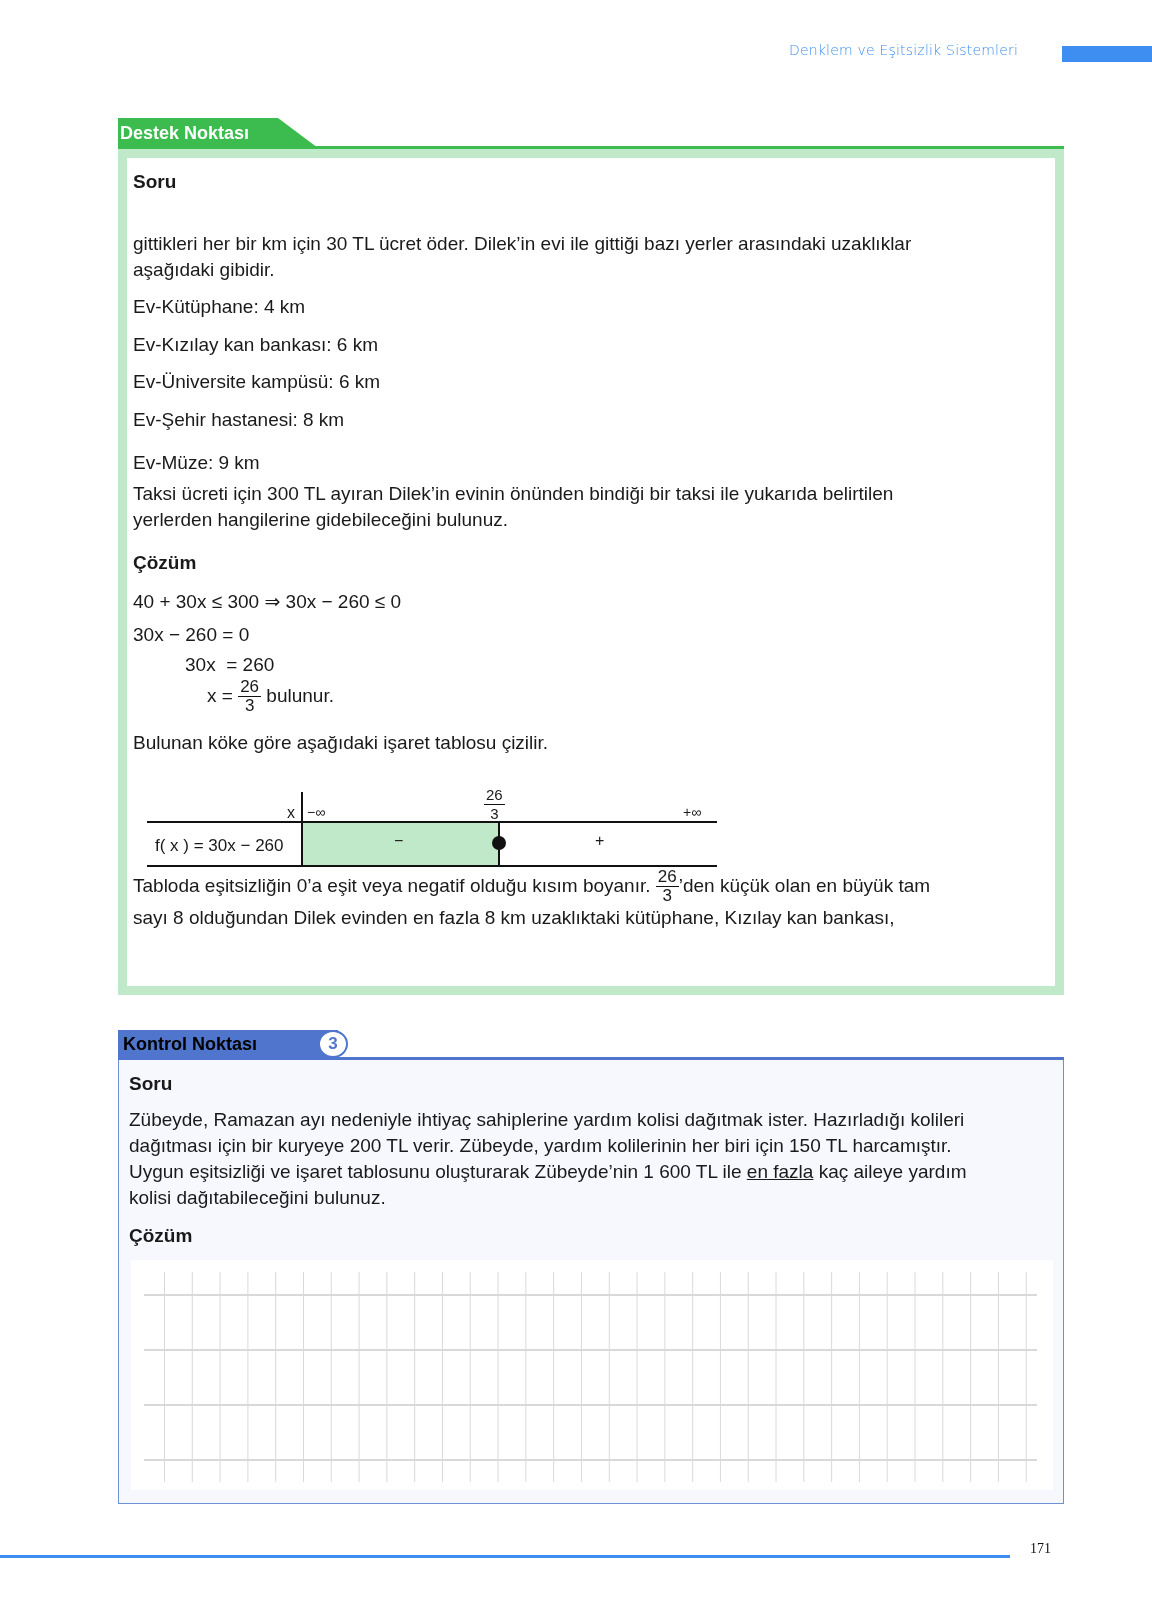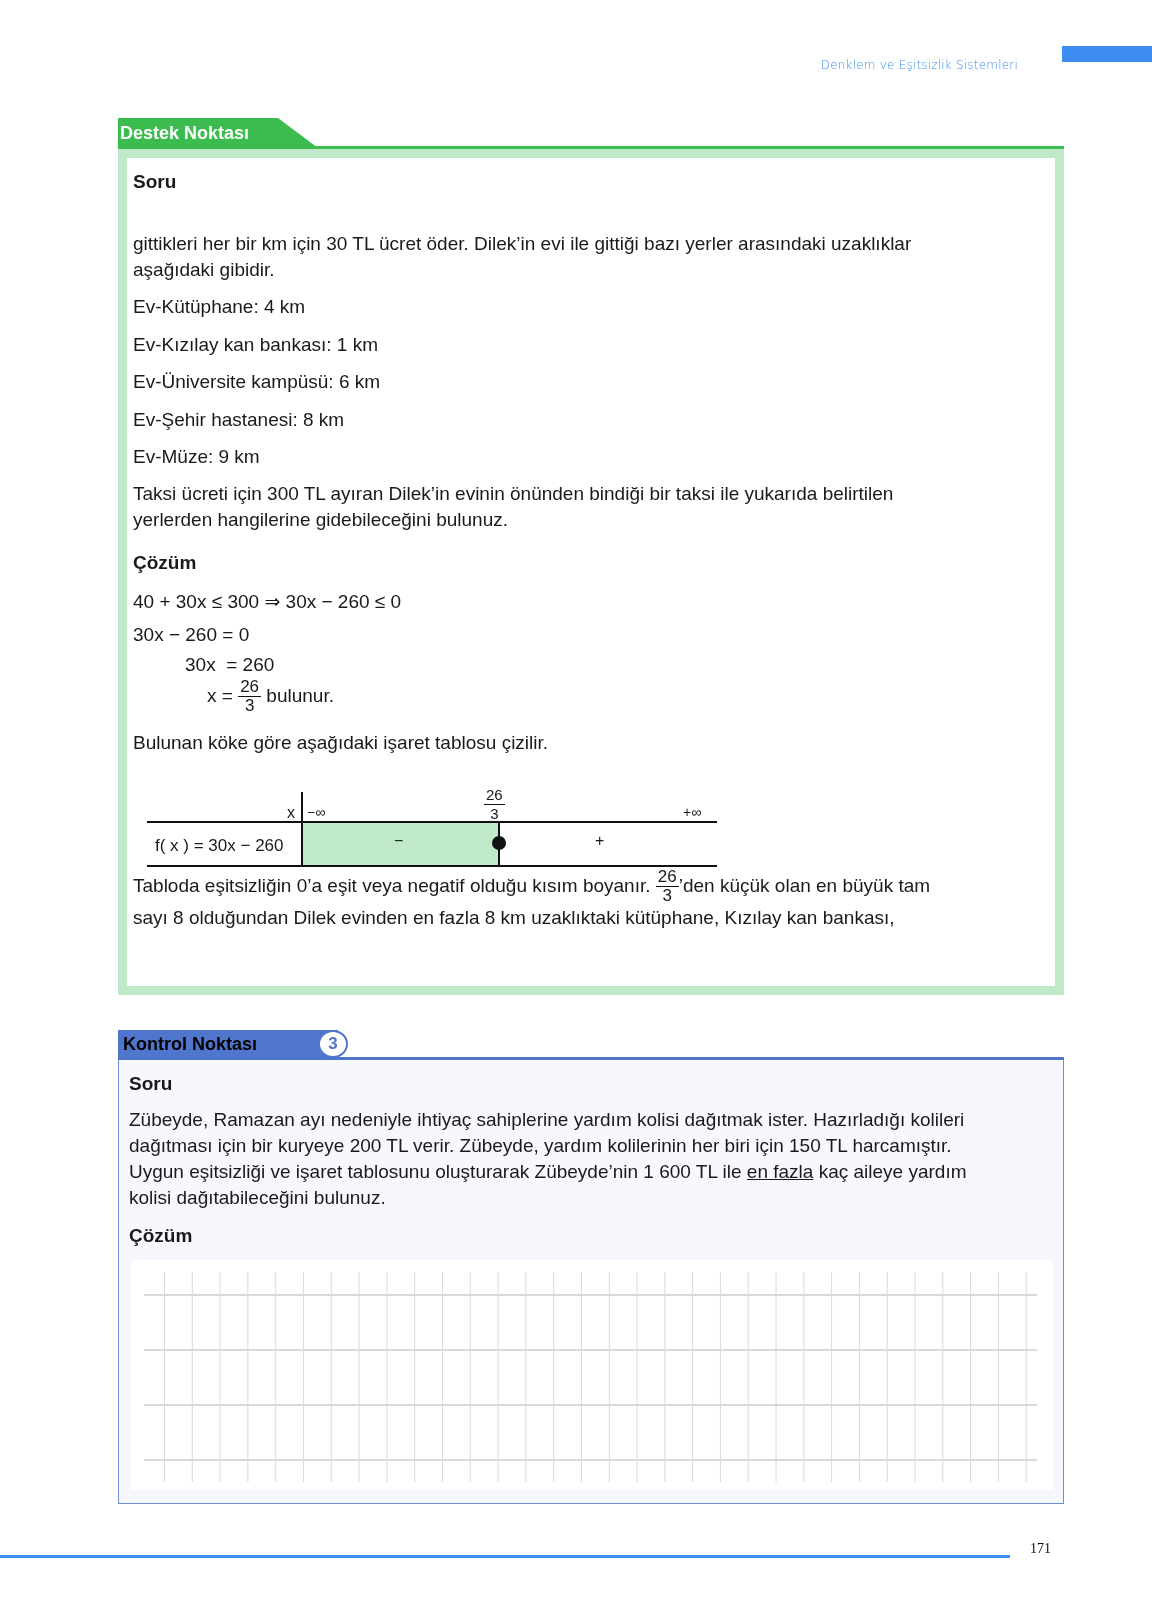--- a/index.html
+++ b/index.html
@@ -1,21 +1,21 @@
 <!DOCTYPE html>
 <html><head>
 <meta charset="utf-8">
 <style>
   html, body { margin:0; padding:0; }
   body {
     width:1152px; height:1624px; position:relative; background:#ffffff;
     font-family:"Liberation Sans", sans-serif; color:#1a1a1a; overflow:hidden;
   }
   .header-title {
-    position:absolute; top:58px; right:134px; font-size:12px; color:#3d8ef0;
+    position:absolute; top:42px; right:134px; font-size:14px; color:#3d8ef0;
     font-family:"DejaVu Sans", sans-serif; font-weight:300; letter-spacing:0.2px;
   }
   .header-bar {
     position:absolute; top:46px; left:1062px; width:90px; height:16px; background:#3d8ef0;
   }
 
   
   .destek-tab {
     position:absolute; top:118px; left:118px; height:30px; width:200px;
     background:#3cbc4f; color:#fff; font-weight:bold; font-size:18px;
@@ -91,24 +91,24 @@
 <div class="destek-tab">Destek Noktası</div>
 <div class="destek-line"></div>
 <div class="destek-box">
   <div class="destek-inner">
     <div class="t bold" style="left:6px;top:10px;">Soru</div>
 
     <div class="t" style="left:6px;top:72px;">gittikleri her bir km için 30 TL ücret öder. Dilek’in evi ile gittiği bazı yerler arasındaki uzaklıklar</div>
     <div class="t" style="left:6px;top:98px;">aşağıdaki gibidir.</div>
 
     <div class="t" style="left:6px;top:135px;">Ev-Kütüphane: 4 km</div>
-    <div class="t" style="left:6px;top:173px;">Ev-Kızılay kan bankası: 1 km</div>
+    <div class="t" style="left:6px;top:173px;">Ev-Kızılay kan bankası: 6 km</div>
     <div class="t" style="left:6px;top:210px;">Ev-Üniversite kampüsü: 6 km</div>
     <div class="t" style="left:6px;top:248px;">Ev-Şehir hastanesi: 8 km</div>
-    <div class="t" style="left:6px;top:285px;">Ev-Müze: 9 km</div>
+    <div class="t" style="left:6px;top:291px;">Ev-Müze: 9 km</div>
 
     <div class="t" style="left:6px;top:322px;">Taksi ücreti için 300 TL ayıran Dilek’in evinin önünden bindiği bir taksi ile yukarıda belirtilen</div>
     <div class="t" style="left:6px;top:348px;">yerlerden hangilerine gidebileceğini bulunuz.</div>
 
     <div class="t bold" style="left:6px;top:391px;">Çözüm</div>
 
     <div class="t" style="left:6px;top:430px;">40 + 30x ≤ 300 ⇒ 30x − 260 ≤ 0</div>
     <div class="t" style="left:6px;top:463px;">30x − 260 = 0</div>
     <div class="t" style="left:58px;top:493px;white-space:pre;">30x  = 260</div>
     <div class="t" style="left:80px;top:520px;">

